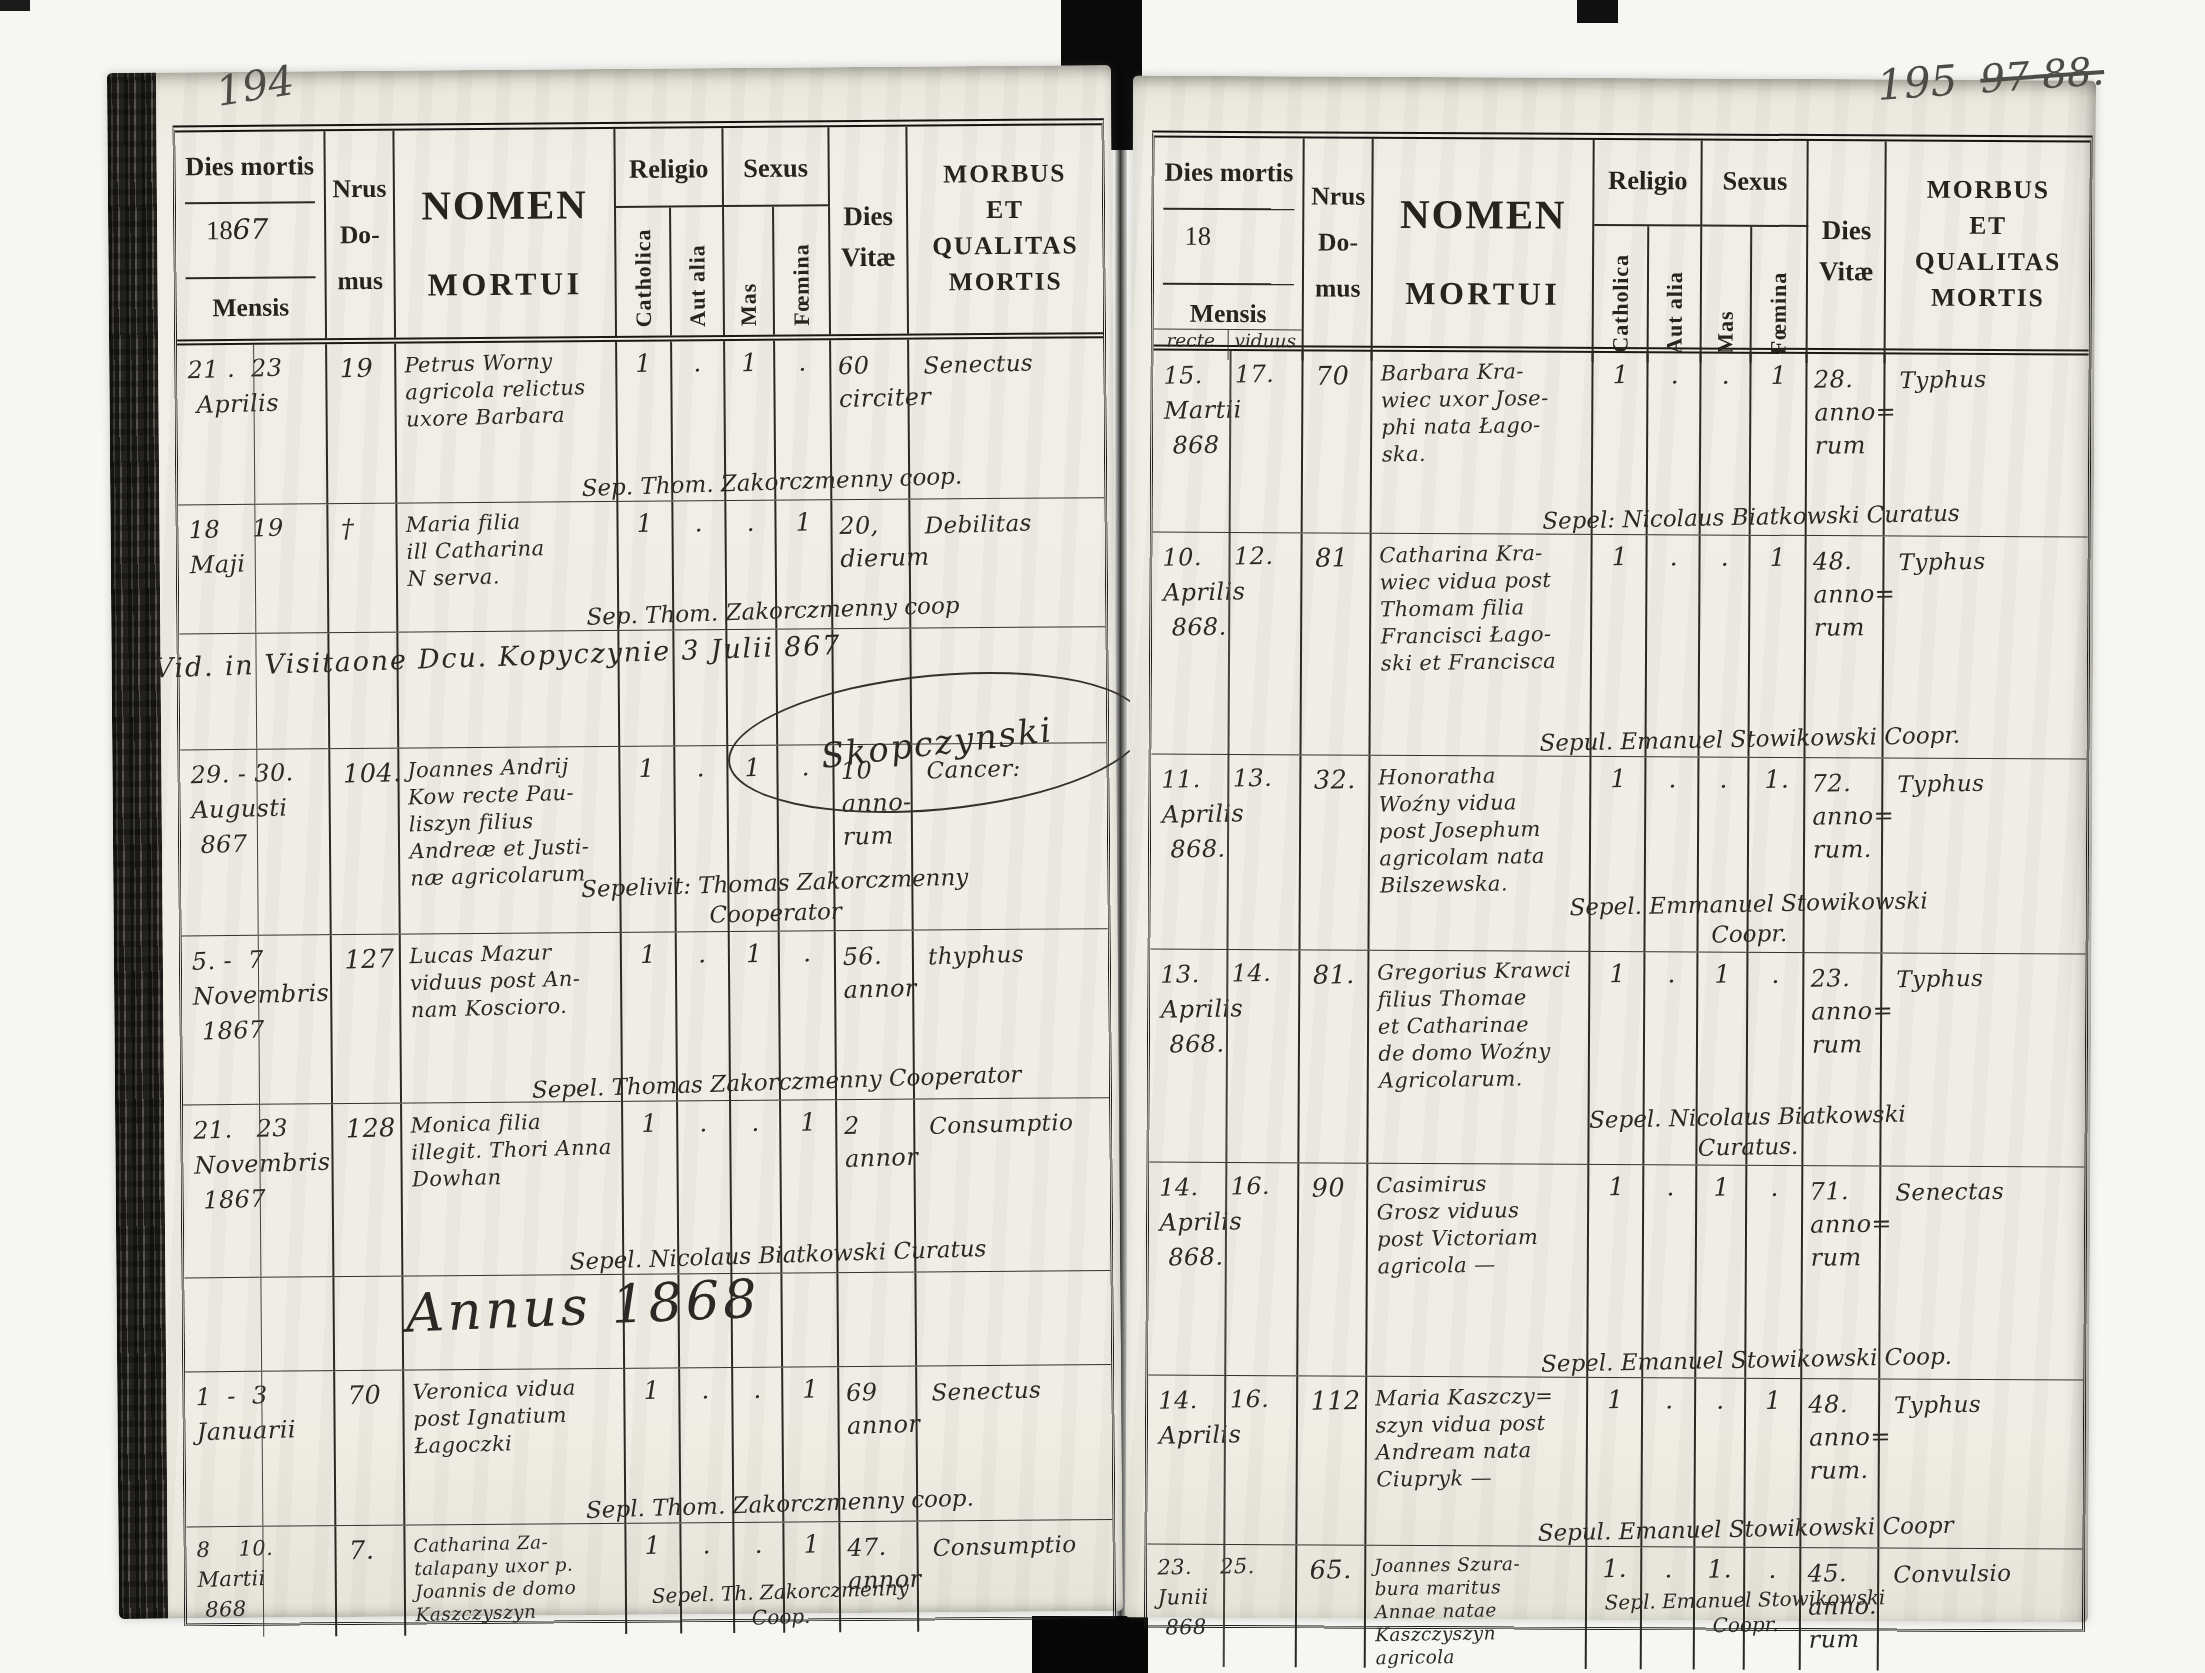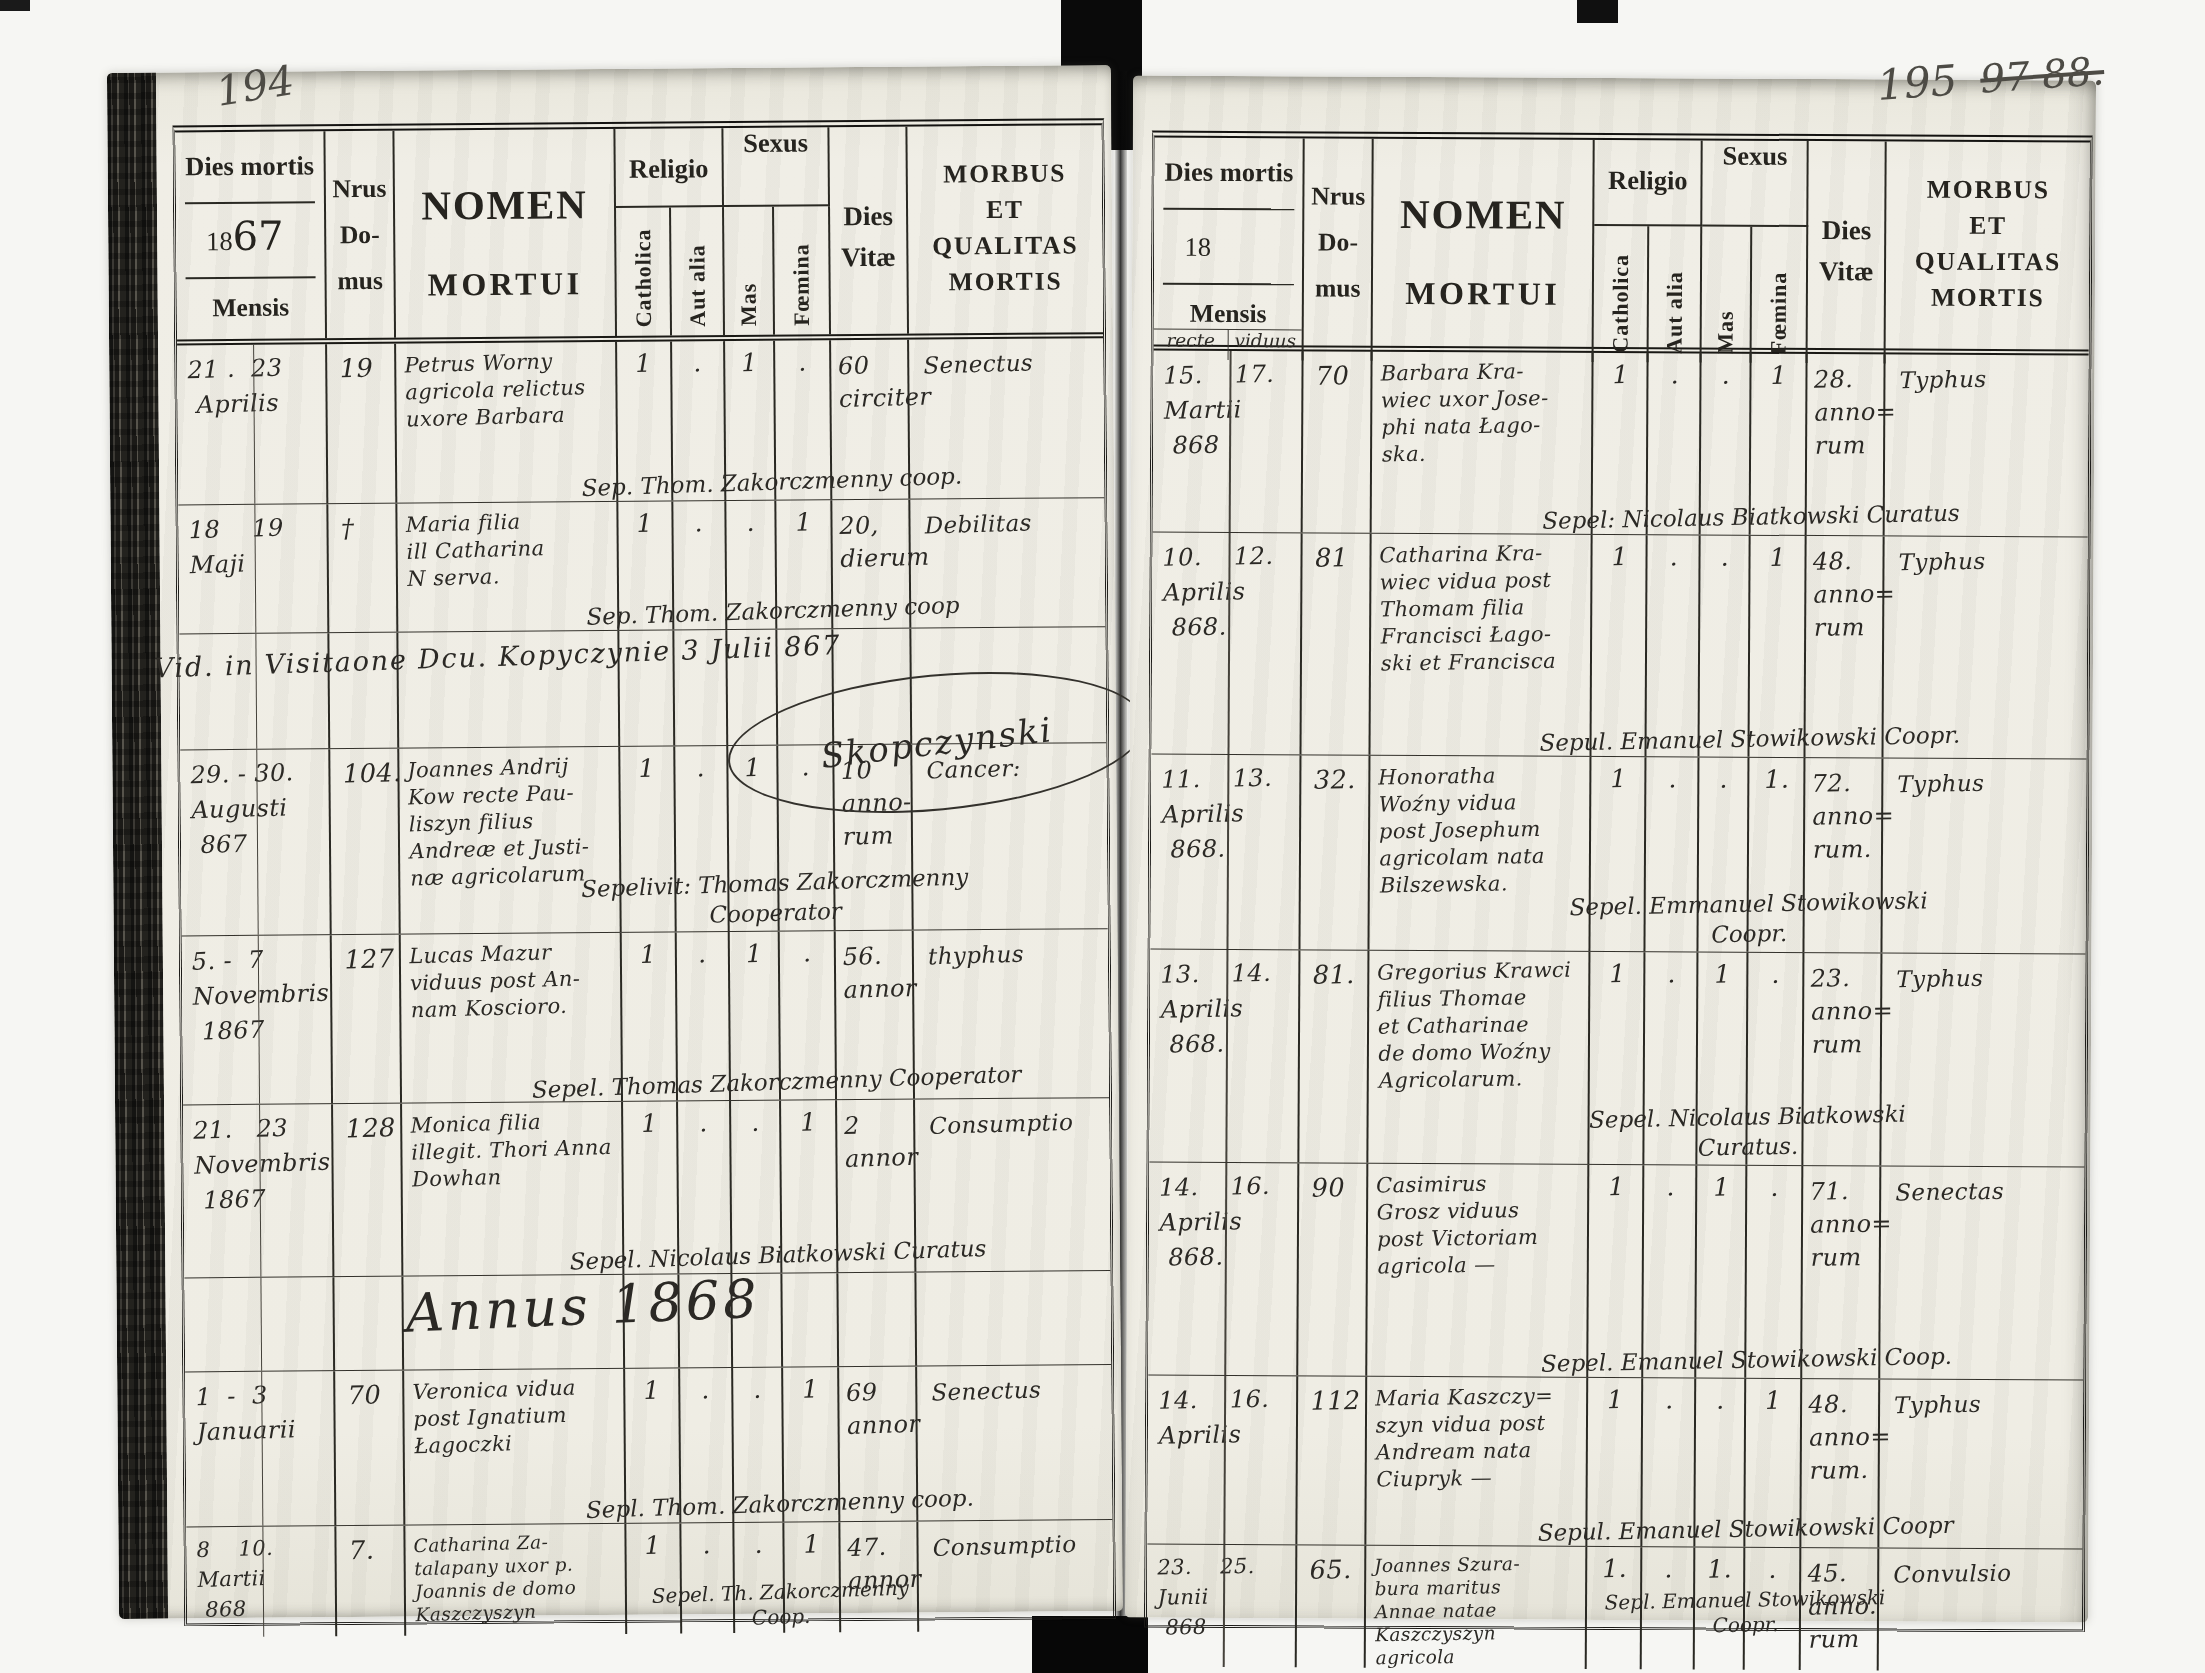--- a/index.html
+++ b/index.html
@@ -46,32 +46,32 @@
   .br{border-right:2.6px double #2a2923;}
   .hdates{grid-column:1;grid-row:1/3;display:flex;flex-direction:column;align-items:stretch;}
   .hnrus{grid-column:2;grid-row:1/3;font-weight:bold;font-size:25.6px;line-height:46px;
          text-align:center;padding-top:35px;white-space:pre-wrap;}
   .hname{grid-column:3;grid-row:1/3;text-align:center;padding-top:51px;}
   .nomen{font-weight:bold;font-size:41px;letter-spacing:1.8px;}
   .mortui{font-weight:bold;font-size:32px;letter-spacing:3.5px;margin-top:37px;}
   .hreligio{grid-column:4/6;grid-row:1;font-weight:bold;font-size:26.5px;text-align:center;
             padding-top:25px;border-bottom:2.6px double #2a2923;}
   .hsexus{grid-column:6/8;grid-row:1;font-weight:bold;font-size:26.5px;text-align:center;
-          border-bottom:2.6px double #2a2923;}
+          padding-top:25px;border-bottom:2.6px double #2a2923;}
   .hrot{grid-row:2;display:flex;align-items:flex-end;justify-content:center;padding-bottom:8.8px;}
   .hrot span{writing-mode:vertical-rl;transform:rotate(180deg);font-weight:bold;font-size:22px;letter-spacing:0.9px;}
   .hcath{grid-column:4;} .haut{grid-column:5;} .hmas{grid-column:6;} .hfoem{grid-column:7;}
   .hvitae{grid-column:8;grid-row:1/3;font-weight:bold;font-size:27px;line-height:41px;
           text-align:center;padding-top:69px;white-space:pre-wrap;}
   .hmorbus{grid-column:9;grid-row:1/3;font-weight:bold;font-size:25.6px;line-height:36px;
            letter-spacing:1.8px;text-align:center;padding-top:30px;white-space:pre-wrap;}
   .hd-title{font-weight:bold;font-size:26.5px;text-align:center;padding-top:19px;height:51px;}
   .hd-rule{height:0;border-bottom:2.2px solid #2a2923;margin:0 8.8px;}
   .hd-year{height:64px;padding:8.8px 0 0 30px;font-size:26.5px;}
-  .hd-year .yscript{font-family:"DejaVu Serif",serif;font-size:40px;}
+  .hd-year .yscript{font-family:"DejaVu Serif",serif;font-style:italic;font-size:28px;}
   .hd-mensis{font-weight:bold;font-size:25.6px;text-align:center;padding-top:14px;flex:1;border-radius:13px;}
   .hd-sub{height:30px;display:flex;font-family:"DejaVu Serif",serif;font-style:italic;
           font-size:18.5px;color:#2e2c27;border-top:1.3px solid #3b3933;}
   .hd-sub span{flex:1;text-align:center;}
   .hd-sub span:first-child{border-right:1.3px solid #3b3933;}
 
   
   .trow{position:relative;border-bottom:1.8px solid #33312b;}
   .trow:last-child{border-bottom:none;}
   .c{position:relative;}

